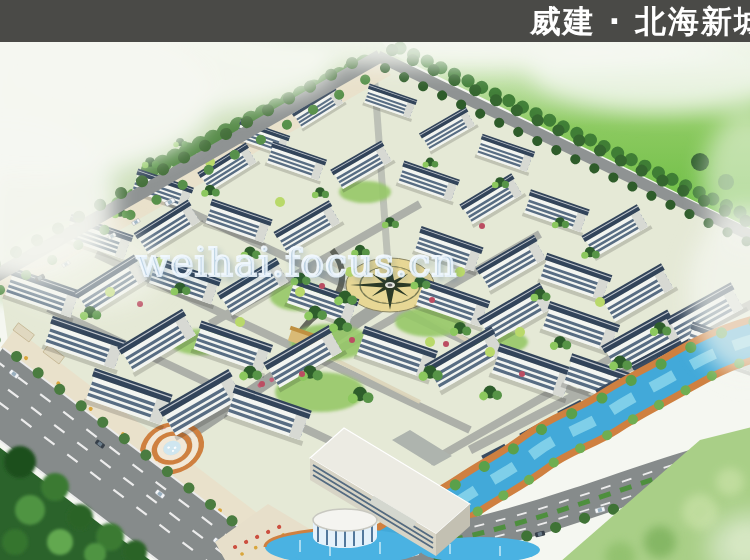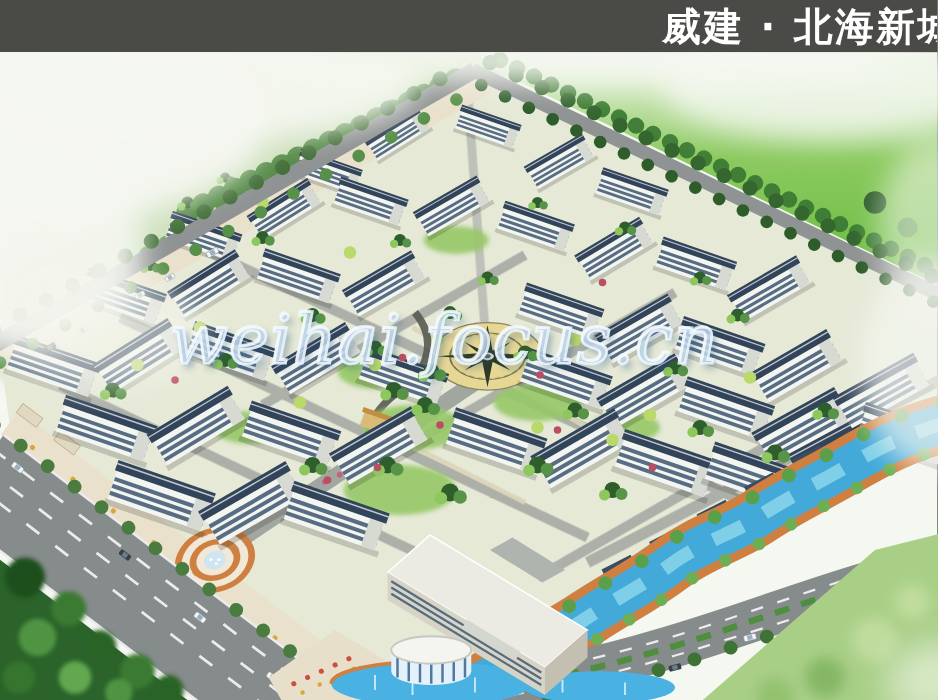--- a/index.html
+++ b/index.html
@@ -9,22 +9,22 @@
   .titlebar{position:absolute;left:0;top:0;width:750px;height:42px;overflow:hidden;
             background:var(--c-header_bg,#4a4a47);}
   .titlebar h1{position:absolute;top:1px;right:-17px;margin:0;white-space:nowrap;
                font-size:31px;font-weight:bold;letter-spacing:2px;
                color:var(--c-header_text,#ffffff);font-family:"DejaVu Sans",sans-serif;}
   
   .scene{position:absolute;left:0;top:42px;width:750px;height:518px;}
   .scene svg{display:block;}
   
   .watermark{position:absolute;left:136px;top:198px;z-index:5;pointer-events:none;
-             font-family:"DejaVu Serif","Liberation Serif",serif;font-style:italic;
-             font-size:54px;letter-spacing:1px;white-space:nowrap;
+             font-family:"DejaVu Serif","Liberation Serif",serif;
+             font-size:39px;letter-spacing:1px;white-space:nowrap;
              color:rgba(252,254,255,0.14);
              -webkit-text-stroke:2.2px rgba(240,248,255,0.85);
              text-shadow:1px 1px 0 rgba(140,180,215,.55),
                          -1px -1px 0 rgba(255,255,255,.65),
                          3px 4px 6px rgba(40,85,125,.45);}
   
   .road{stroke:var(--c-road,#8f9393);fill:none;}
   .blvd{stroke:var(--c-boulevard,#868b8b);fill:none;}
   .lane{stroke:var(--c-lane,#ececec);fill:none;}
   .sidewalk{stroke:var(--c-sidewalk,#e9e1cb);fill:none;}

